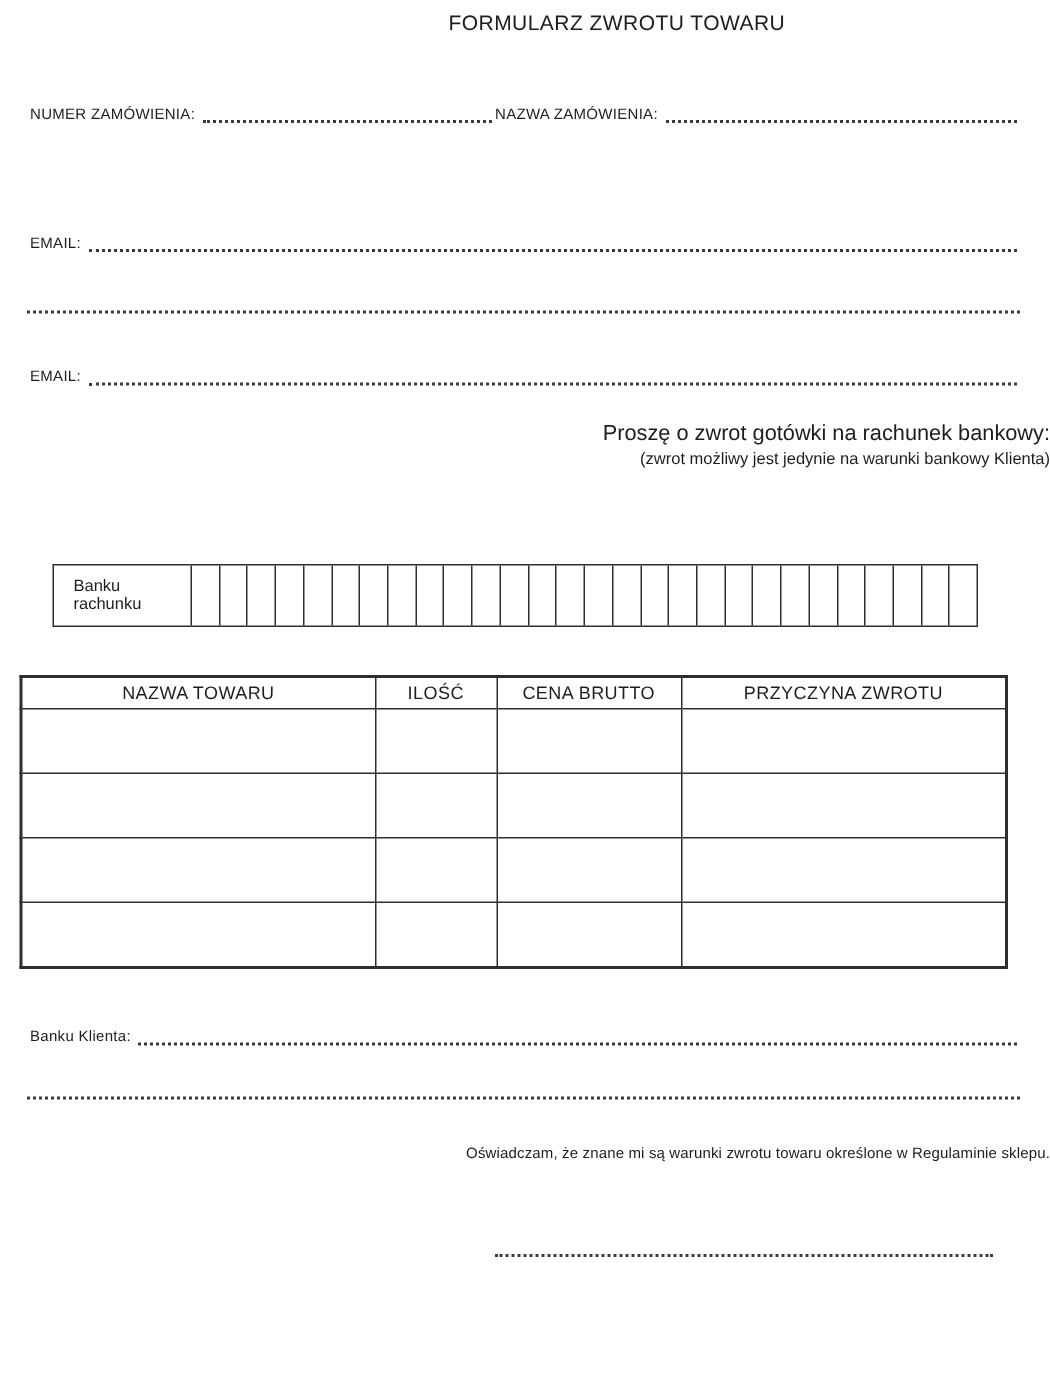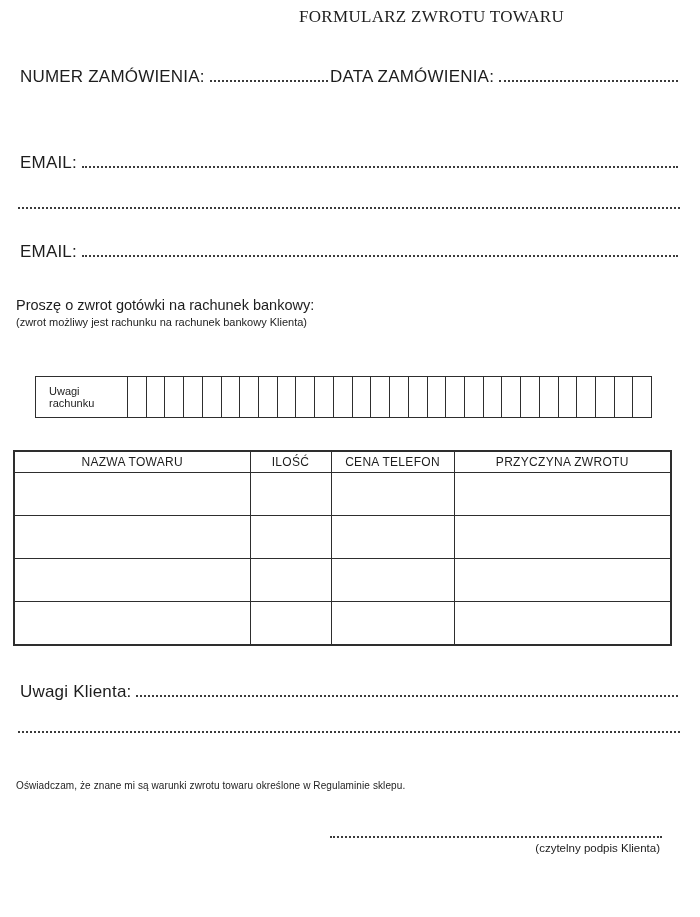--- a/index.html
+++ b/index.html
@@ -1,32 +1,32 @@
 <!DOCTYPE html>
 <html><head>
 <meta charset="utf-8">
 <style>
   html,body{margin:0;padding:0;background:#fff;}
   .page{
     position:relative;width:700px;height:917px;background:#ffffff;overflow:hidden;
     font-family:"Liberation Sans","DejaVu Sans",sans-serif;color:#1d1d1d;
   }
   .title{
-    position:absolute;top:7px;left:299px;margin:0;font-size:17px;font-weight:400;
-    letter-spacing:0.3px;white-space:nowrap;font-family:Liberation Serif, serif;
+    position:absolute;top:7px;left:299px;margin:0;font-size:14px;font-weight:400;
+    letter-spacing:0.3px;white-space:nowrap;
   }
   .frow{
     position:absolute;left:20px;right:20px;display:flex;align-items:flex-end;height:17px;
-    font-size:17px;letter-spacing:0.2px;white-space:nowrap;
+    font-size:10px;letter-spacing:0.2px;white-space:nowrap;
   }
   .half{display:flex;align-items:flex-end;flex:0 0 310px;width:310px;}
   .lbl{line-height:17px;}
   .dots{flex:1 1 auto;border-bottom:2px dotted #3b3b3b;margin:0 2px 3px 5px;height:0;}
   .dotline{position:absolute;left:18px;right:20px;height:0;border-bottom:2px dotted #3b3b3b;}
-  .center-text{position:absolute;left:0;right:0;text-align:left;margin:16px;font-weight:400;}
+  .center-text{position:absolute;left:0;right:0;text-align:right;margin:0;font-weight:400;}
   .refund-heading{top:281px;font-size:14.5px;}
   .refund-subheading{top:300px;font-size:11px;}
   .declaration{top:764px;font-size:10px;letter-spacing:0.1px;}
   .acct-box{
     position:absolute;left:35px;top:376px;width:617px;height:42px;box-sizing:border-box;
     border:1px solid #2e2e2e;display:flex;
   }
   .acct-label{
     flex:0 0 92px;border-right:1px solid #2e2e2e;display:flex;align-items:center;
     padding-left:13px;font-size:11px;box-sizing:border-box;
@@ -50,43 +50,43 @@
 
 <div class="page">
 
   <h1 class="title">FORMULARZ ZWROTU TOWARU</h1>
 
   <div class="frow" style="top:68px">
     <div class="half">
       <span class="lbl">NUMER ZAMÓWIENIA:</span>
       <span class="dots"></span>
     </div>
-    <span class="lbl">DATA ZAMÓWIENIA:</span>
+    <span class="lbl">NAZWA ZAMÓWIENIA:</span>
     <span class="dots"></span>
   </div>
 
 
   <div class="frow" style="top:154px">
     <span class="lbl">EMAIL:</span>
     <span class="dots"></span>
   </div>
 
   <div class="dotline" style="top:207px"></div>
 
   <div class="frow" style="top:243px">
     <span class="lbl">EMAIL:</span>
     <span class="dots"></span>
   </div>
 
   <p class="center-text refund-heading">Proszę o zwrot gotówki na rachunek bankowy:</p>
-  <p class="center-text refund-subheading">(zwrot możliwy jest rachunku na rachunek bankowy Klienta)</p>
+  <p class="center-text refund-subheading">(zwrot możliwy jest jedynie na warunki bankowy Klienta)</p>
 
 
   <div class="acct-box">
-    <div class="acct-label">Uwagi rachunku</div>
+    <div class="acct-label">Banku rachunku</div>
     <div class="acct-cells">
         <div class="acct-cell"></div>
         <div class="acct-cell"></div>
         <div class="acct-cell"></div>
         <div class="acct-cell"></div>
         <div class="acct-cell"></div>
         <div class="acct-cell"></div>
         <div class="acct-cell"></div>
         <div class="acct-cell"></div>
         <div class="acct-cell"></div>
@@ -116,21 +116,21 @@
     <colgroup>
       <col style="width:236px">
         <col style="width:81px">
         <col style="width:123px">
         <col>
     </colgroup>
     <thead>
       <tr>
         <th>NAZWA TOWARU</th>
         <th>ILOŚĆ</th>
-        <th>CENA TELEFON</th>
+        <th>CENA BRUTTO</th>
         <th>PRZYCZYNA ZWROTU</th>
       </tr>
     </thead>
     <tbody>
         <tr>
           <td></td>
           <td></td>
           <td></td>
           <td></td>
         </tr>
@@ -149,25 +149,24 @@
         <tr>
           <td></td>
           <td></td>
           <td></td>
           <td></td>
         </tr>
       </tbody>
   </table>
 
   <div class="frow" style="top:683px">
-    <span class="lbl">Uwagi Klienta:</span>
+    <span class="lbl">Banku Klienta:</span>
     <span class="dots"></span>
   </div>
   <div class="dotline" style="top:731px"></div>
 
   <p class="center-text declaration">Oświadczam, że znane mi są warunki zwrotu towaru określone w Regulaminie sklepu.</p>
 
   <div class="sig">
     <div class="sig-line"></div>
-    <div class="sig-caption">(czytelny podpis Klienta)</div>
   </div>
 
 </div>
 
 </body></html>

